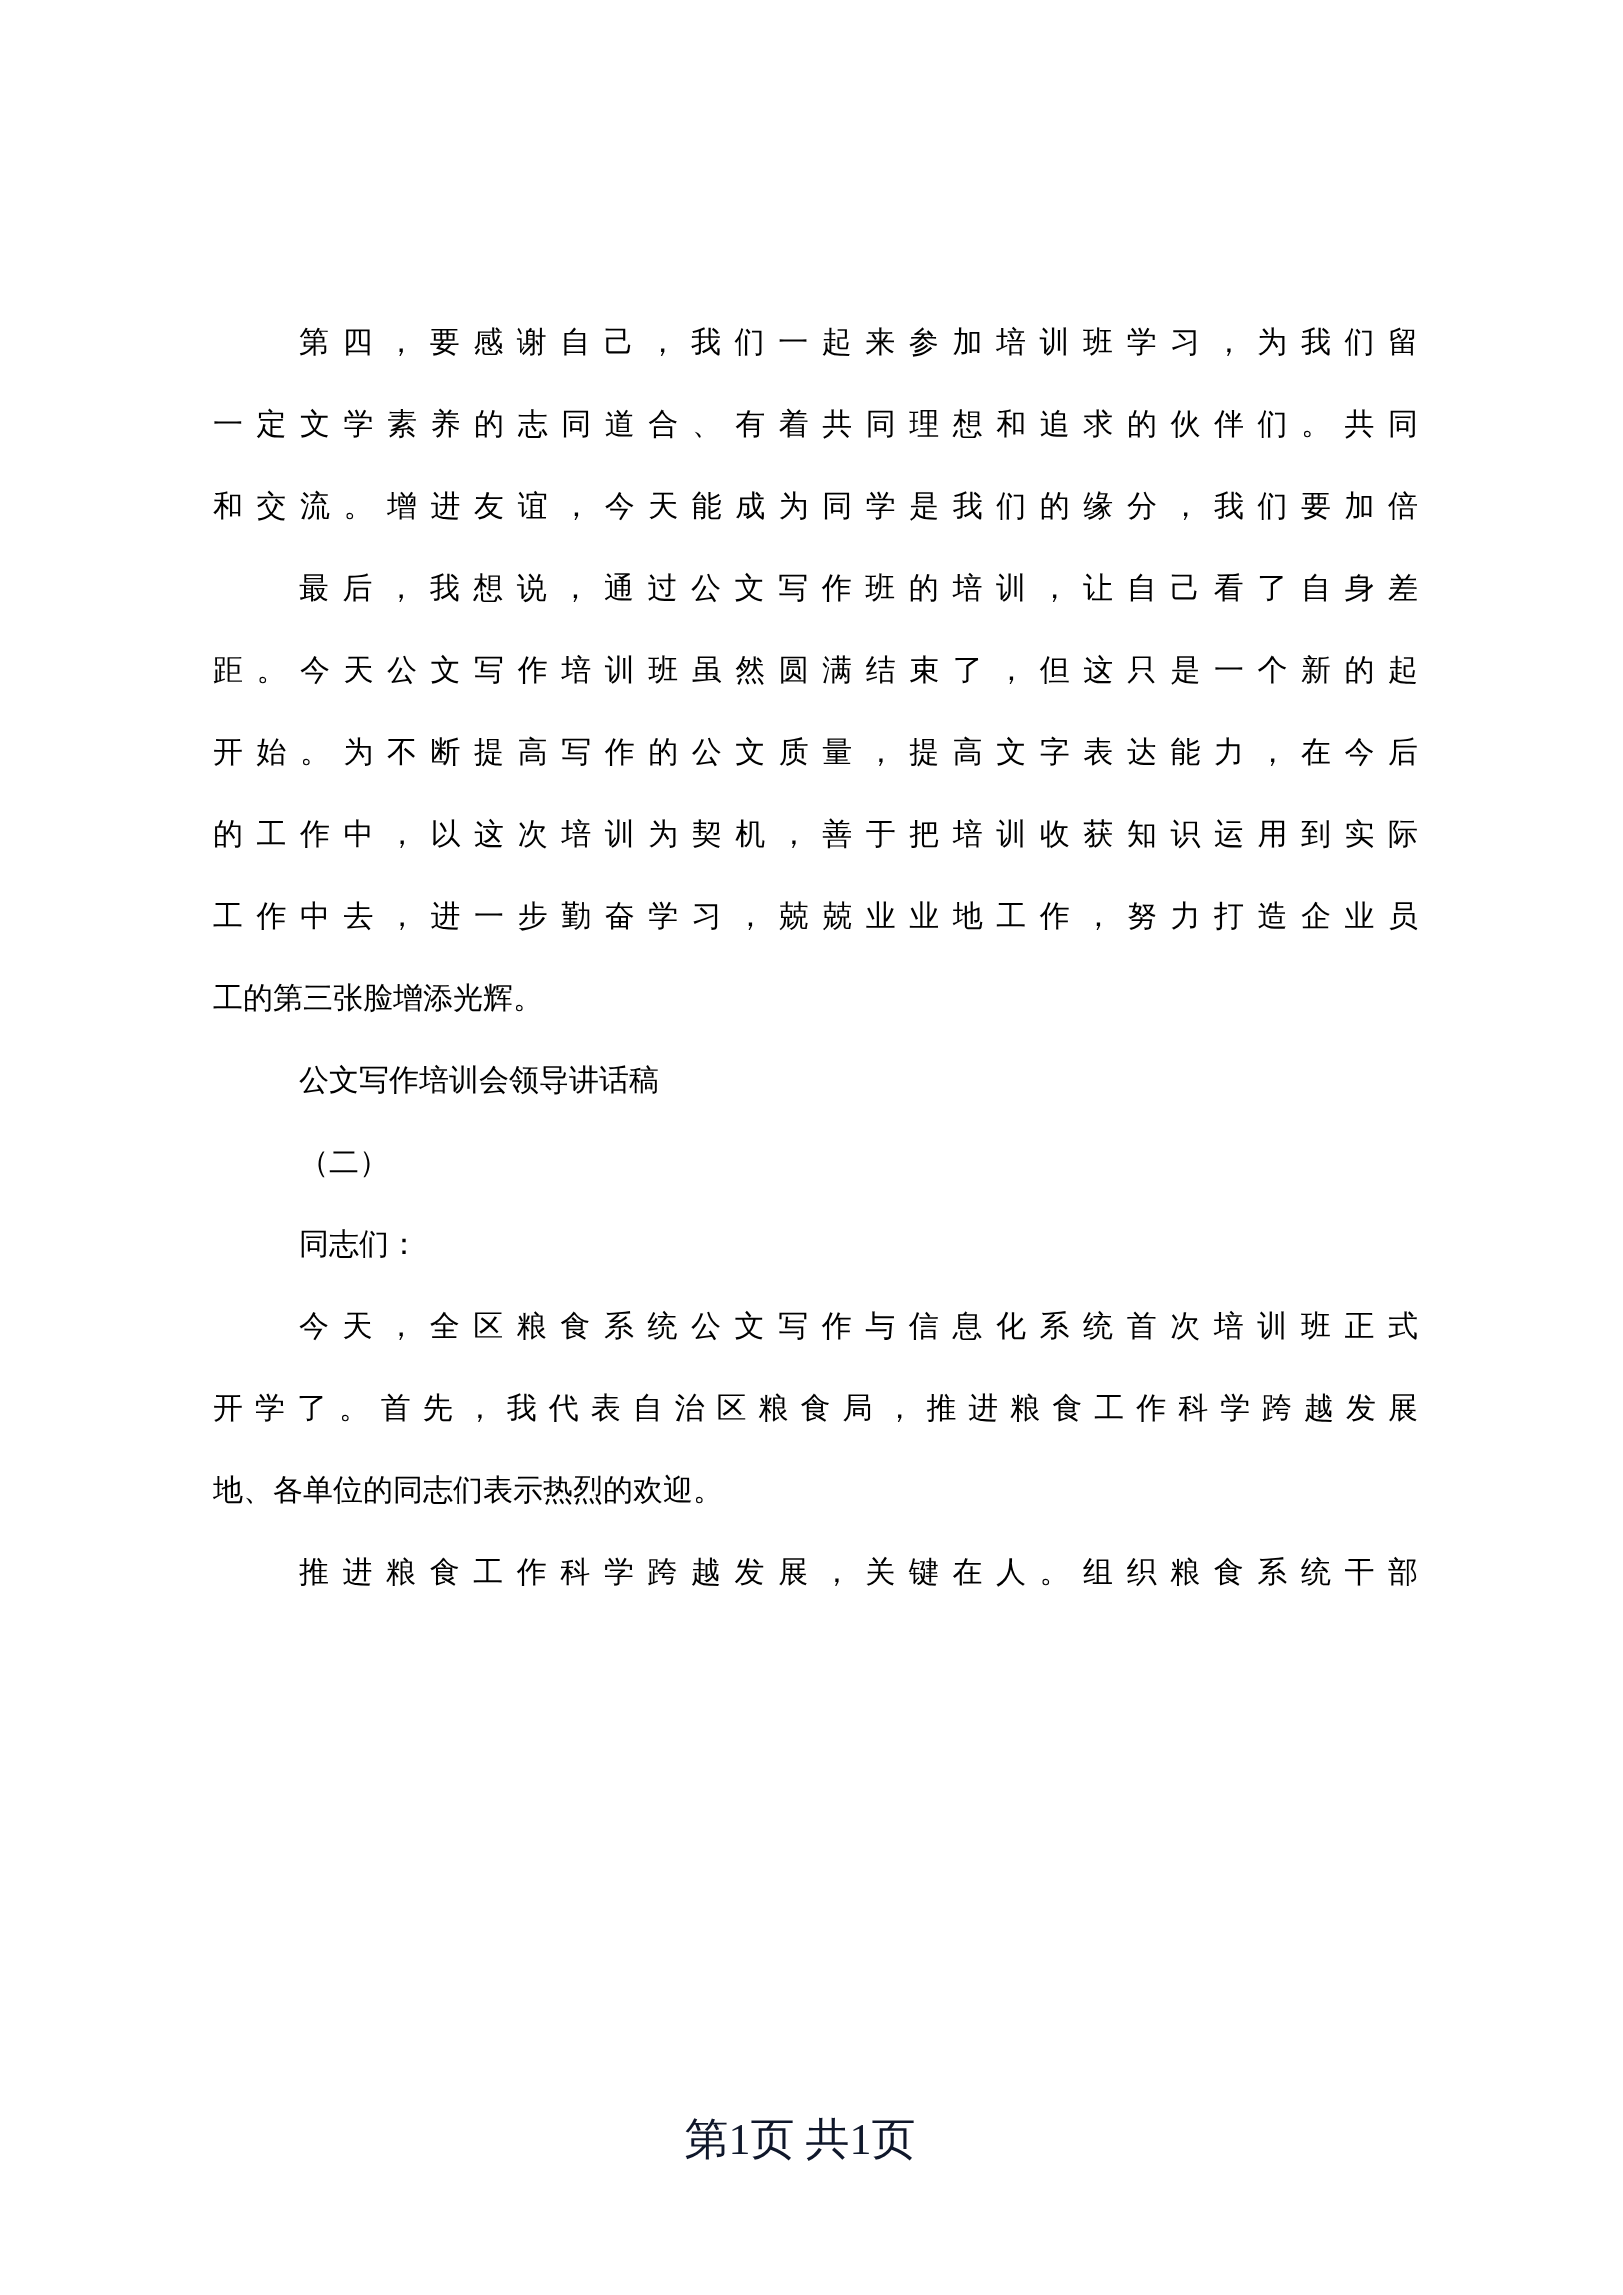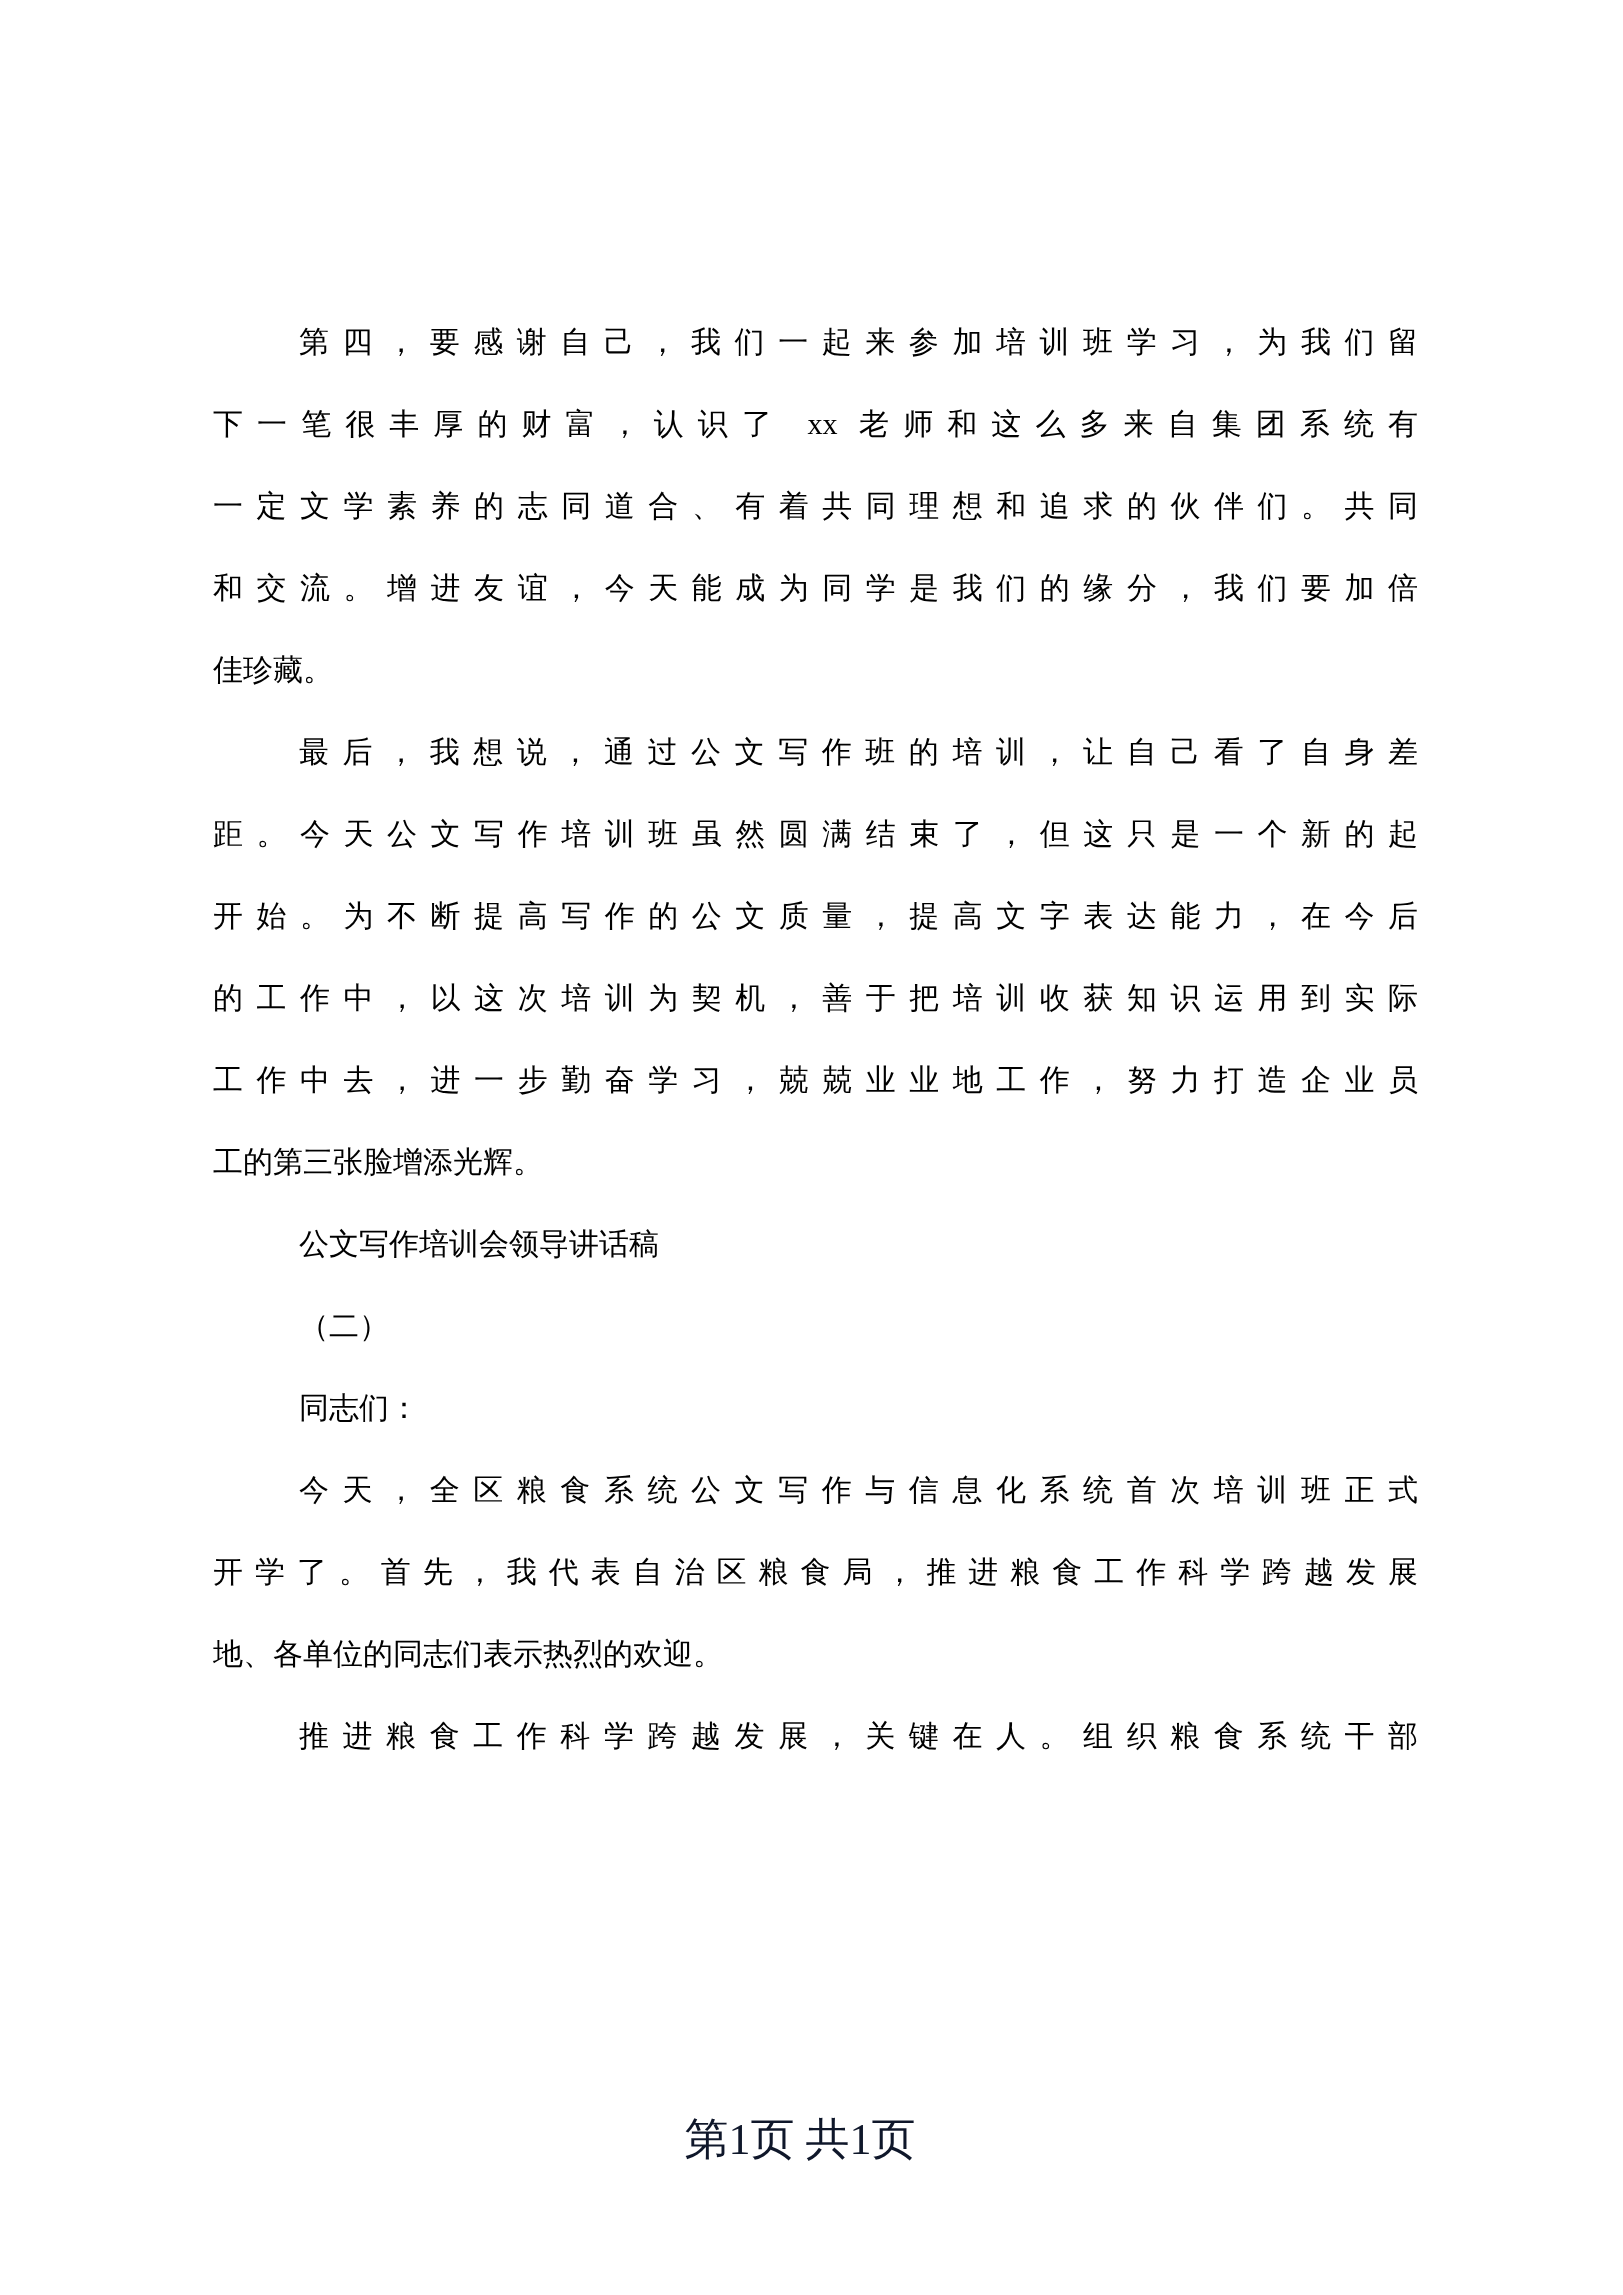--- a/index.html
+++ b/index.html
@@ -51,24 +51,22 @@
     white-space: nowrap;
     font-family: "Liberation Serif", serif;
   }
 </style>
 </head>
 <body>
 
 <div class="page">
   <div class="text-block">
     <div class="line indent full">第四，要感谢自己，我们一起来参加培训班学习，为我们留</div>
-    <div class="line full">下一笔很丰厚的财富，认识了 xx 老师和这么多来自集团系统有</div>
     <div class="line full">一定文学素养的志同道合、有着共同理想和追求的伙伴们。共同</div>
     <div class="line full">和交流。增进友谊，今天能成为同学是我们的缘分，我们要加倍</div>
-    <div class="line">佳珍藏。</div>
     <div class="line indent full">最后，我想说，通过公文写作班的培训，让自己看了自身差</div>
     <div class="line full">距。今天公文写作培训班虽然圆满结束了，但这只是一个新的起</div>
     <div class="line full">开始。为不断提高写作的公文质量，提高文字表达能力，在今后</div>
     <div class="line full">的工作中，以这次培训为契机，善于把培训收获知识运用到实际</div>
     <div class="line full">工作中去，进一步勤奋学习，兢兢业业地工作，努力打造企业员</div>
     <div class="line">工的第三张脸增添光辉。</div>
     <div class="line indent">公文写作培训会领导讲话稿</div>
     <div class="line indent">（二）</div>
     <div class="line indent">同志们：</div>
     <div class="line indent full">今天，全区粮食系统公文写作与信息化系统首次培训班正式</div>

